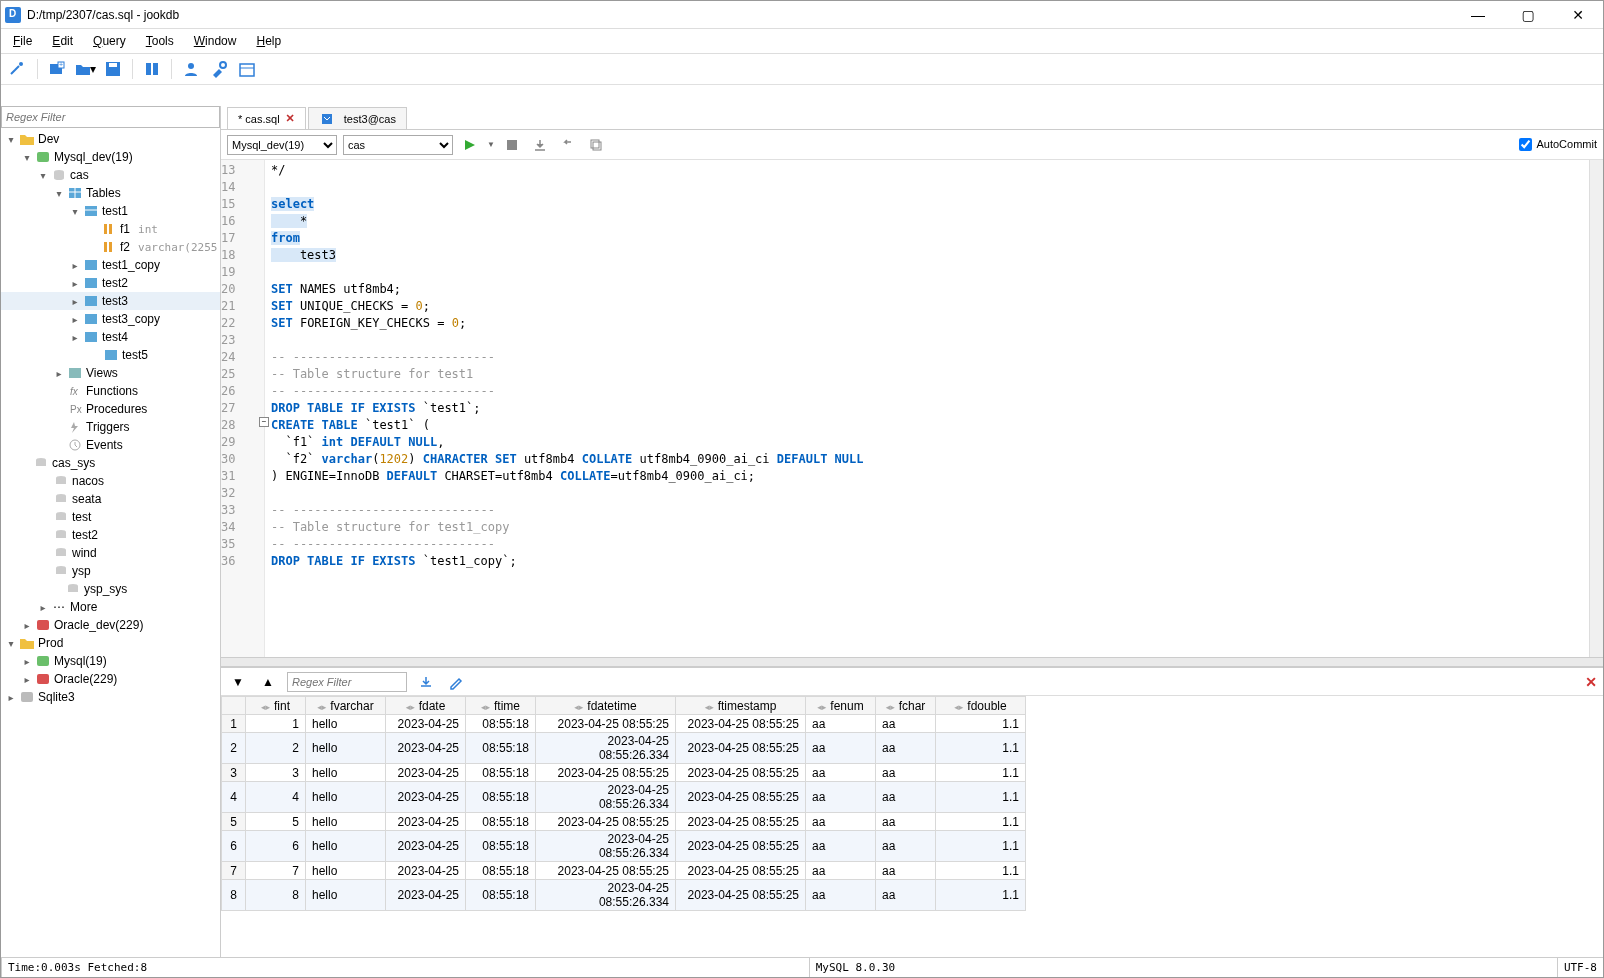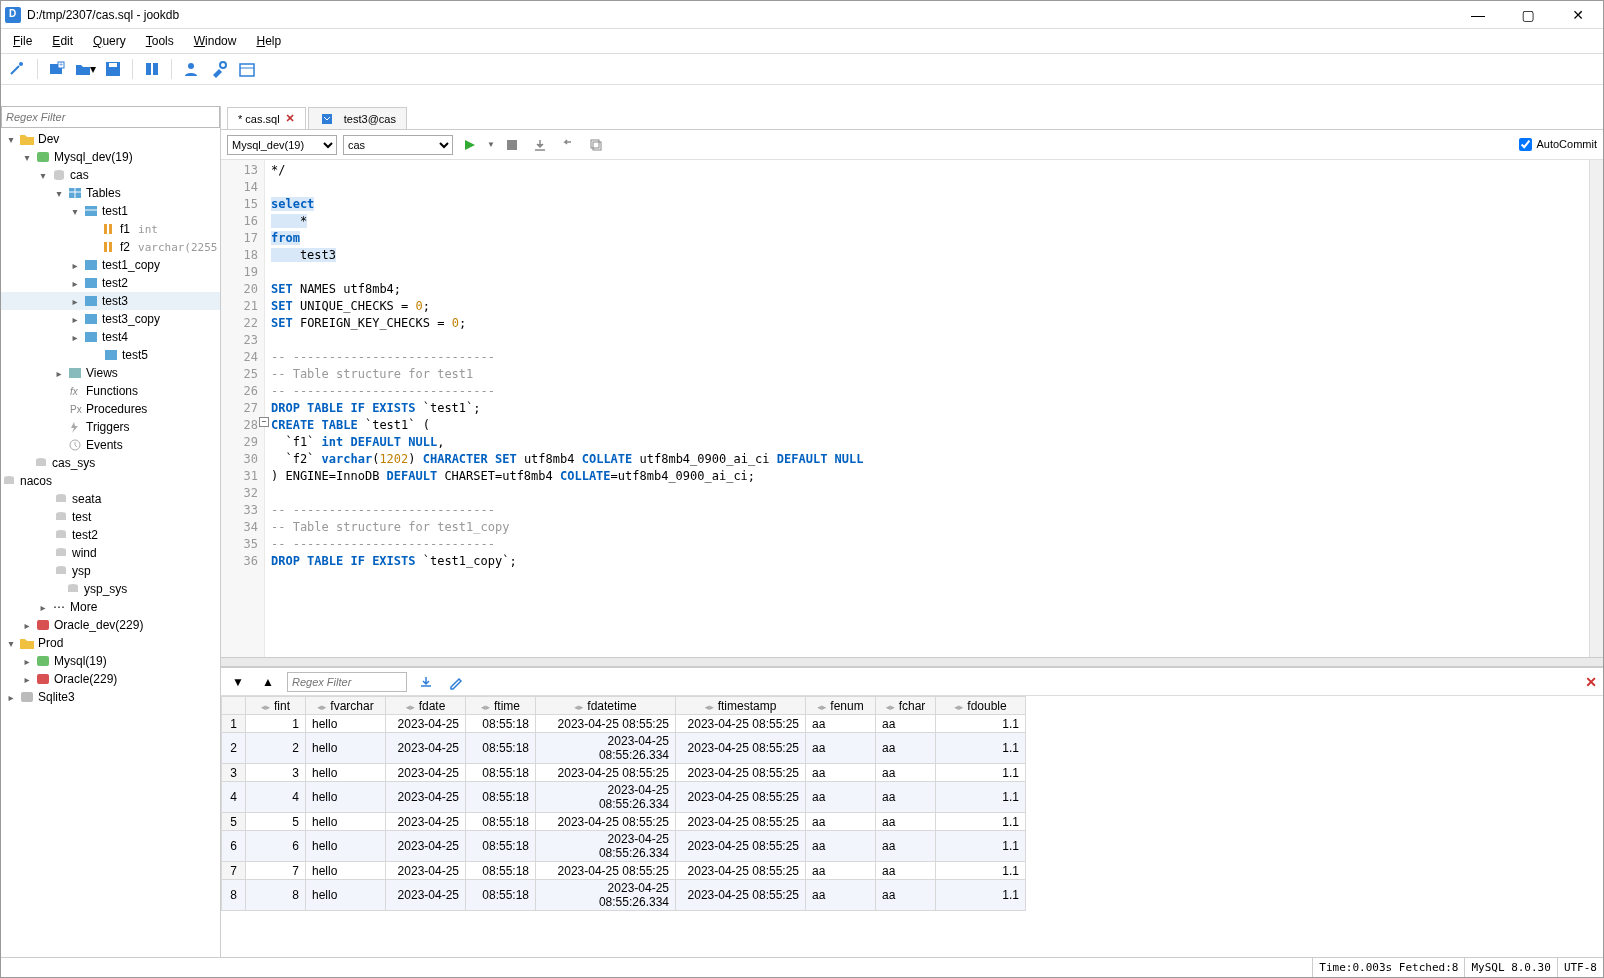--- a/index.html
+++ b/index.html
@@ -39,42 +39,42 @@
 .tabs { height: 24px; display: flex; align-items: flex-end; padding-left: 6px; border-bottom: 1px solid #ccc; }
 .tab { height: 22px; padding: 0 10px; display: flex; align-items: center; gap: 6px; border: 1px solid #ccc; border-bottom: none; margin-right: 2px; cursor: pointer; background: #f5f5f5; font-size: 11px; }
 .tab.active { background: #fff; }
 .tab .close-x { color: #c03030; font-weight: bold; }
 .editor-toolbar { height: 30px; display: flex; align-items: center; padding: 2px 6px; gap: 6px; border-bottom: 1px solid #e0e0e0; }
 .conn-select { height: 20px; font-size: 11px; border: 1px solid #aaa; background: #fff; }
 .conn-select.w1 { width: 110px; }
 .conn-select.w2 { width: 110px; }
 .autocommit { margin-left: auto; display: flex; align-items: flex-start; gap: 4px; font-size: 11px; }
 .editor { flex: 1; display: flex; min-height: 0; overflow: hidden; position: relative; }
-.gutter { width: 44px; background: #f7f7f7; border-right: 1px solid #e8e8e8; text-align: right; padding-right: 6px; font-family: Consolas, monospace; font-size: 12px; color: #999; line-height: 17px; padding-top: 2px; }
+.gutter { width: 44px; background: #f7f7f7; border-right: 1px solid #e8e8e8; padding-right: 6px; font-family: Consolas, monospace; font-size: 12px; color: #999; line-height: 17px; padding-top: 2px; }
 .code { flex: 1; font-family: Consolas, monospace; font-size: 12px; line-height: 17px; padding: 2px 6px; white-space: pre; overflow: auto; }
 .kw { color: #0060c0; font-weight: bold; }
 .num { color: #c08000; }
 .cmt { color: #999; }
 .hl { background: #d8e8f8; }
 .fold { position: absolute; left: 38px; width: 10px; height: 10px; border: 1px solid #888; background: #fff; font-size: 8px; line-height: 8px; text-align: center; }
 .scroll-right { width: 14px; background: #f0f0f0; border-left: 1px solid #ddd; }
 .hsplit { height: 10px; background: #eaeaea; border-top: 1px solid #ccc; border-bottom: 1px solid #ccc; }
 .results { height: 290px; display: flex; flex-direction: column; border-top: 1px solid #ccc; }
 .results-tb { height: 28px; display: flex; align-items: center; gap: 8px; padding: 0 6px; border-bottom: 1px solid #ddd; }
 .results-tb .rfilter { width: 120px; height: 20px; border: 1px solid #bbb; font-size: 11px; padding: 0 4px; font-style: italic; color: #888; }
 .results-tb .close-red { margin-left: auto; color: #d03030; font-size: 14px; font-weight: bold; cursor: pointer; }
 .grid { flex: 1; overflow: auto; }
 table.g { border-collapse: collapse; font-size: 12px; }
 table.g th, table.g td { border: 1px solid #d8d8d8; padding: 1px 6px; height: 18px; }
 table.g th { background: #f5f5f5; font-weight: normal; position: relative; }
 table.g th .sort { color: #aaa; font-size: 9px; margin-right: 4px; }
 table.g td.rh { background: #f5f5f5; text-align: center; width: 24px; }
 table.g tr.odd td { background: #f2f6fc; }
 table.g td.r { text-align: right; }
-.statusbar { height: 20px; border-top: 1px solid #ccc; display: flex; align-items: center; justify-content: flex-end; gap: 0; font-size: 11px; }
+.statusbar { height: 20px; border-top: 1px solid #ccc; display: flex; align-items: center; justify-content: space-between; gap: 0; font-size: 11px; }
 .statusbar span { border-left: 1px solid #ccc; padding: 0 6px; height: 100%; display: inline-flex; align-items: center; font-family: monospace; }
 svg { display: block; }
 </style>
 </head>
 <body>
 
 <div class="window">
   <div class="titlebar">
     <div class="app-icon"></div>
     <div class="title">D:/tmp/2307/cas.sql - jookdb</div>
@@ -324,21 +324,21 @@
           </div>
         <div class="tree-item" style="padding-left:32px">
             <span class="tree-icon">
               <svg width="14" height="12">
                 <ellipse class="db-cyl" cx="7" cy="3" rx="5" ry="2"></ellipse>
                 <rect class="db-cyl" x="2" y="3" width="10" height="6"></rect>
               </svg>
             </span>
             <span class="tree-label">cas_sys</span>
           </div>
-        <div class="tree-item" style="">
+        <div class="tree-item" style="padding-left:52px">
             <span class="tree-icon">
               <svg width="14" height="12">
                 <ellipse class="db-cyl" cx="7" cy="3" rx="5" ry="2"></ellipse>
                 <rect class="db-cyl" x="2" y="3" width="10" height="6"></rect>
               </svg>
             </span>
             <span class="tree-label">nacos</span>
           </div>
         <div class="tree-item" style="padding-left:52px">
             <span class="tree-icon">

